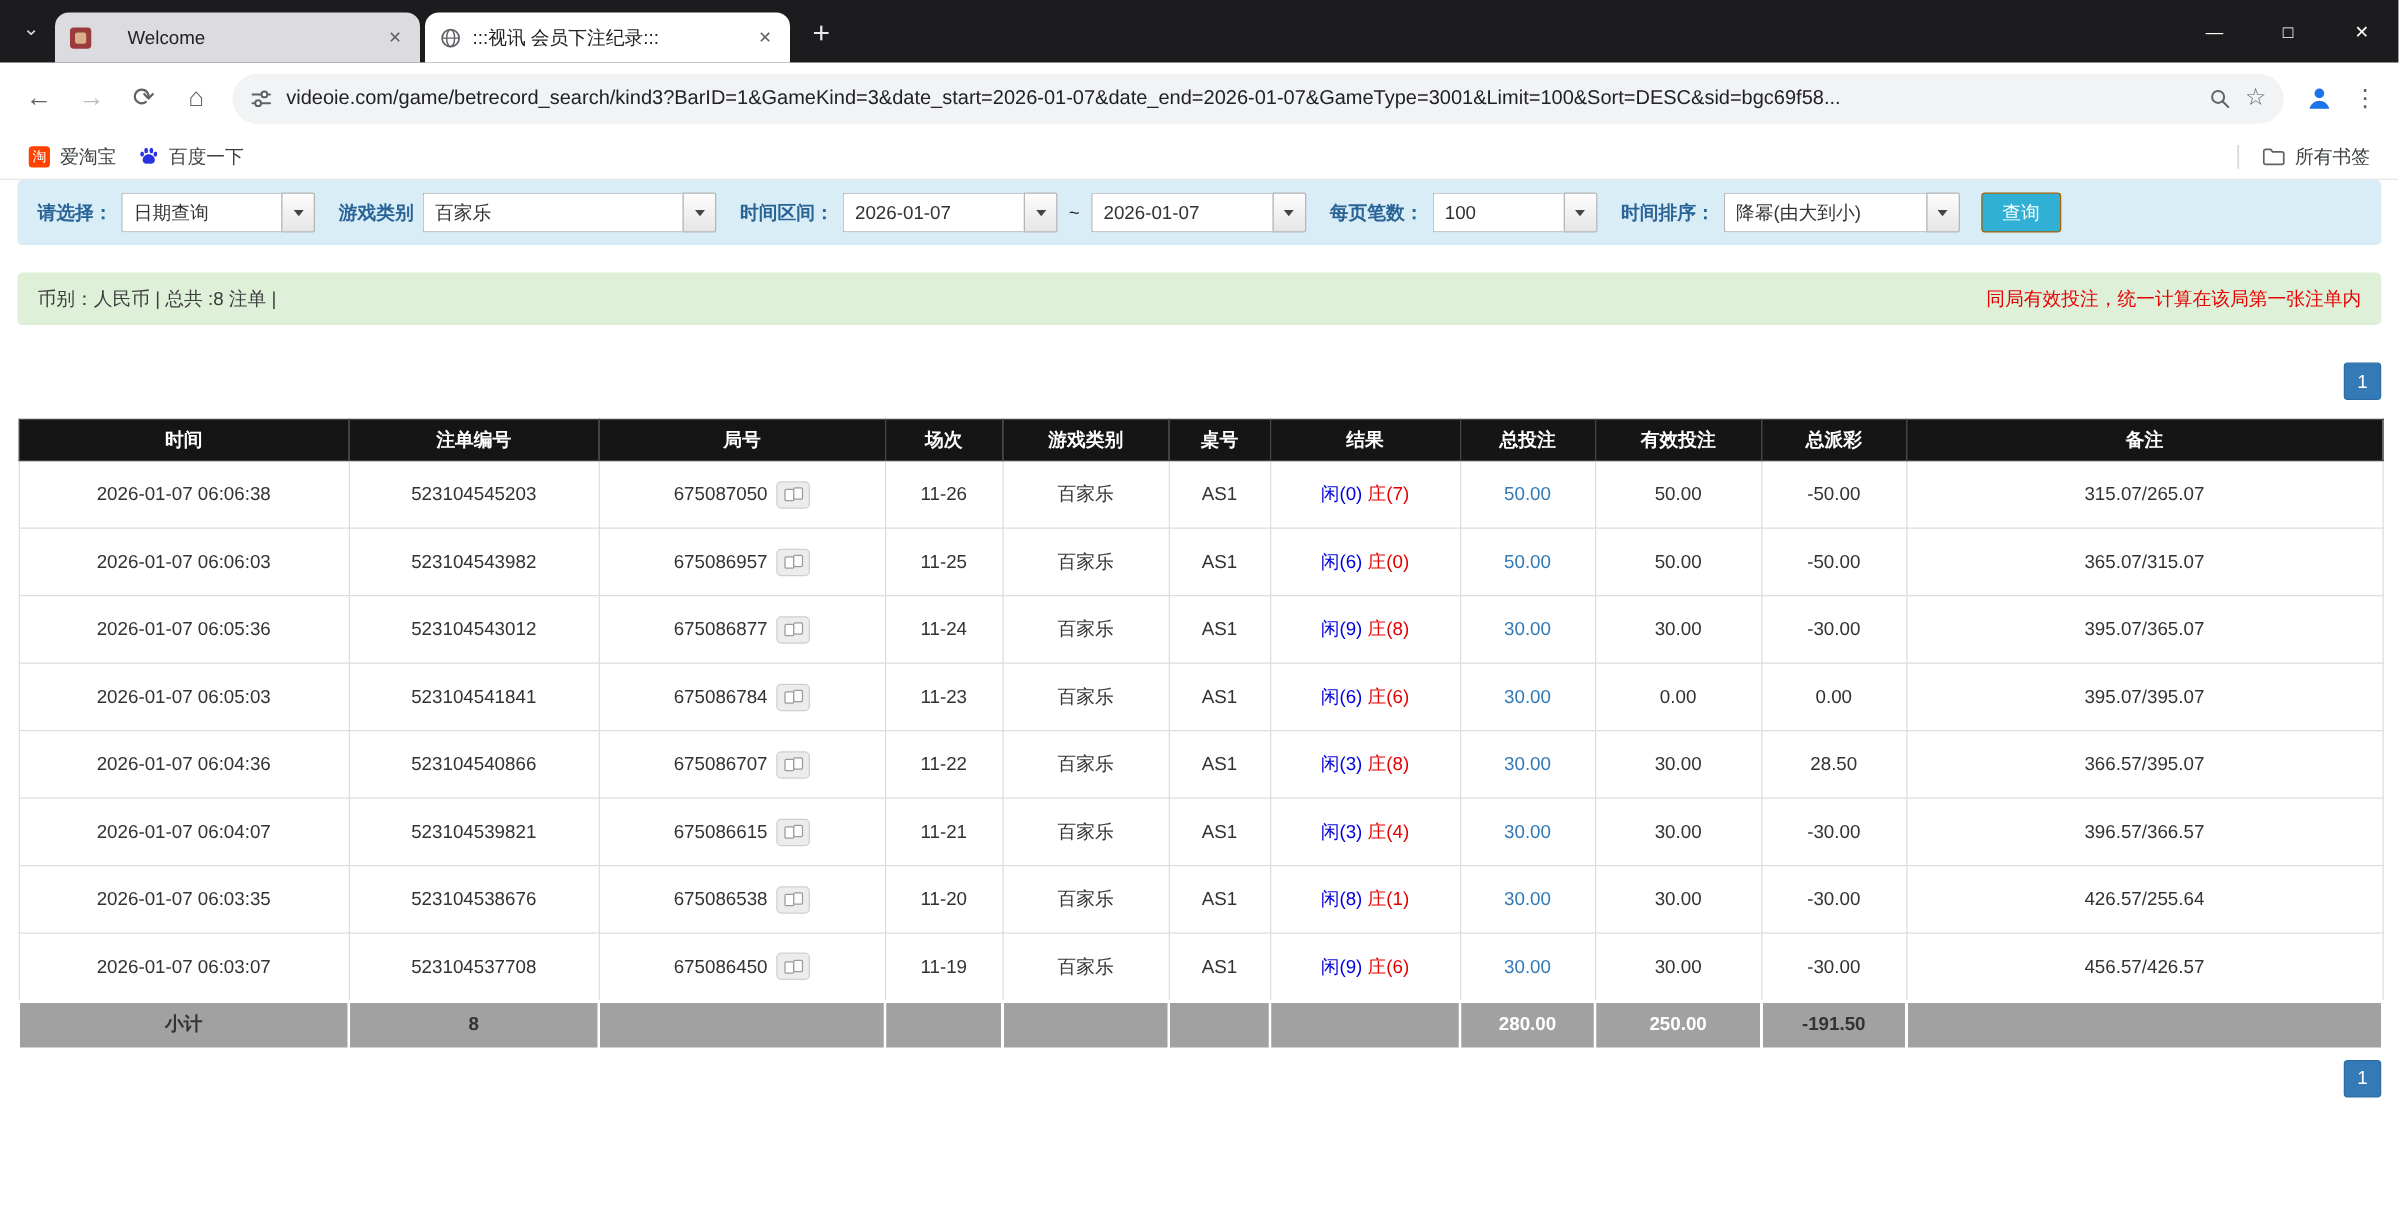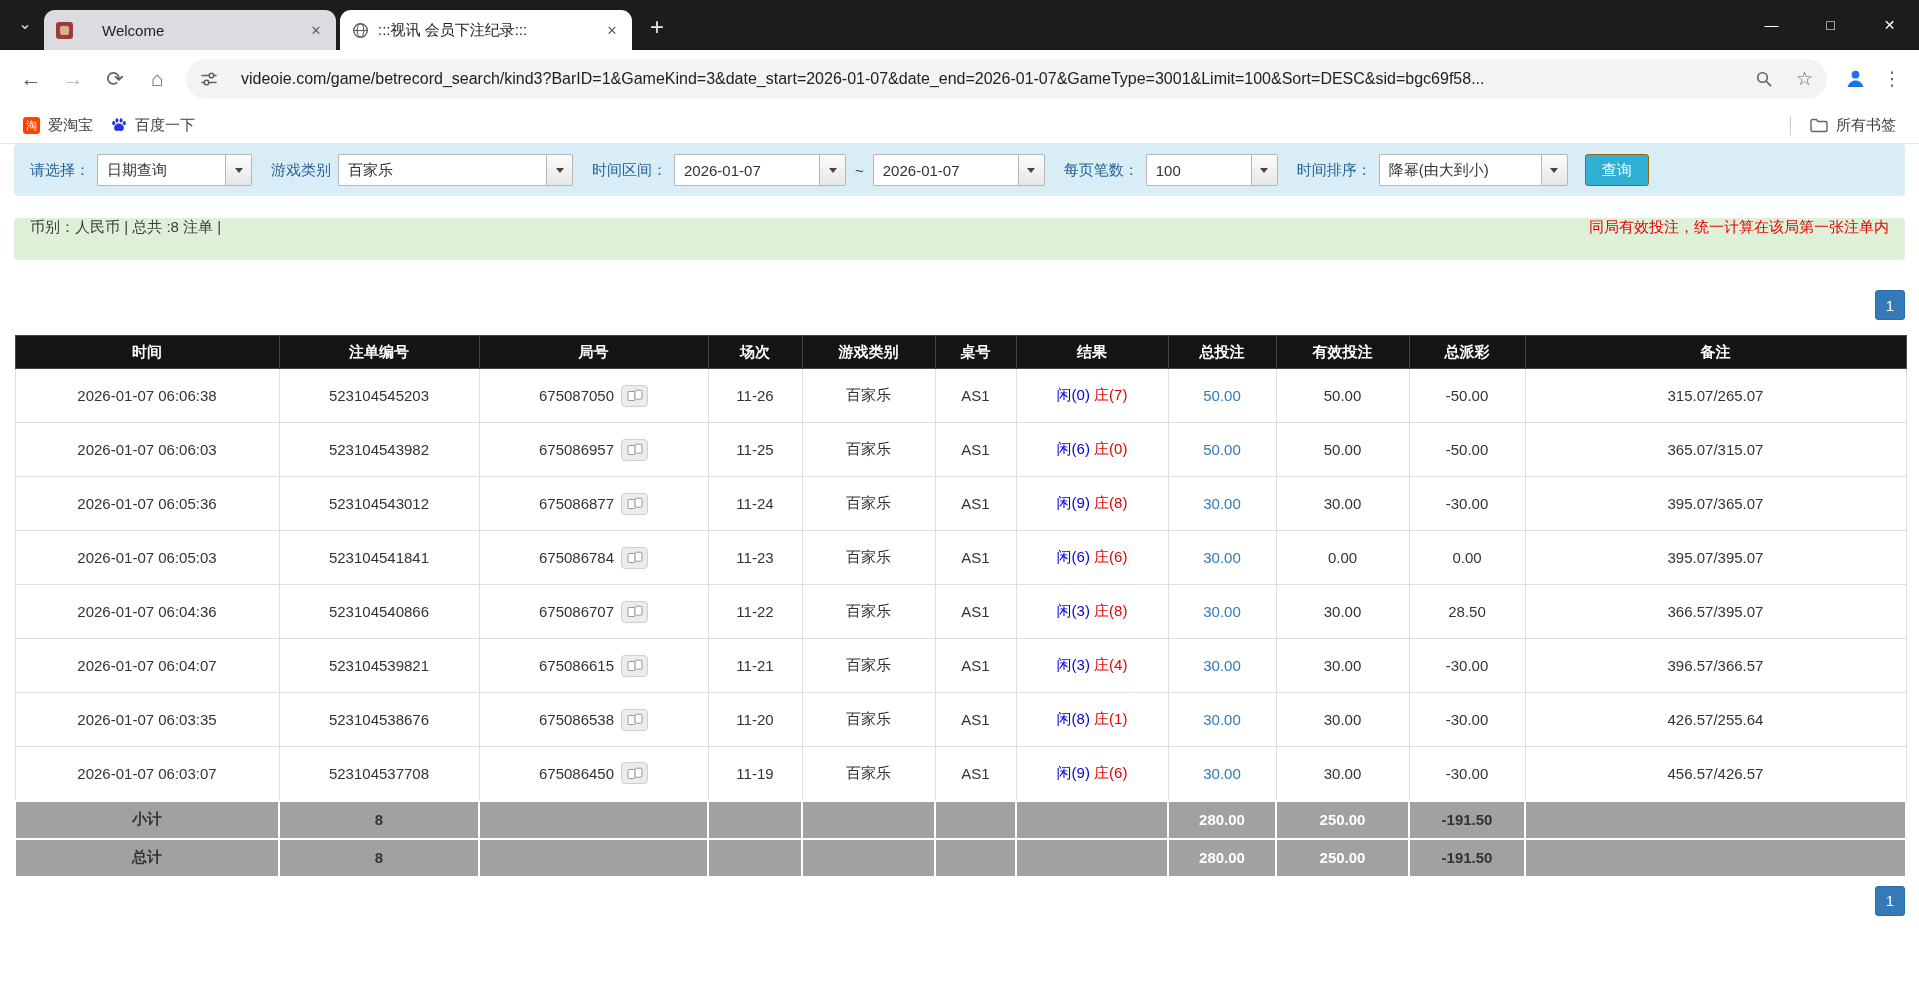--- a/index.html
+++ b/index.html
@@ -16,48 +16,48 @@
   .tab-close { color:#5f6368; font-size:13px; width:20px; height:20px; border-radius:50%; display:flex; align-items:center; justify-content:center; cursor:pointer; }
   .favicon { width:17px; height:17px; border-radius:3px; background:#9c3b3b; display:inline-flex; align-items:center; justify-content:center; flex:none; }
   .favicon .inner { width:9px; height:9px; border-radius:2px; background:#d8b08c; }
   .newtab-btn { background:none; border:none; color:#e8eaed; font-size:24px; line-height:1; margin:0 0 10px 8px; cursor:pointer; }
   .wincontrols { position:absolute; right:0; top:0; height:50px; display:flex; }
   .winbtn { width:59px; height:50px; display:flex; align-items:center; justify-content:center; color:#ffffff; font-size:14px; background:none; border:none; cursor:pointer; }
 
   .toolbar { height:57px; background:#fff; display:flex; align-items:center; padding:0 10px; }
   .navbtn { width:42px; height:42px; border:none; background:none; border-radius:50%; font-size:21px; color:#5f6368; display:flex; align-items:center; justify-content:center; cursor:pointer; flex:none; }
   .navbtn.disabled { color:#bdbdbd; }
-  .omnibox { flex:1; height:40px; background:#f1f3f4; border-radius:20px; display:flex; align-items:center; padding:0 14px; margin:16px 8px; gap:23px; min-width:0; cursor:text; }
+  .omnibox { flex:1; height:40px; background:#f1f3f4; border-radius:20px; display:flex; align-items:center; padding:0 14px; margin:16px 8px; gap:11px; min-width:0; cursor:text; }
   .url-text { flex:1; font-size:16px; color:#202124; white-space:nowrap; overflow:hidden; }
   .icon-btn { background:none; border:none; display:flex; align-items:center; justify-content:center; cursor:pointer; color:#5f6368; flex:none; }
   .star { font-size:19px; color:#5f6368; }
   .menu-dots { font-size:19px; color:#5f6368; width:34px; }
 
   .bookmarks { height:37px; background:#fff; border-bottom:1px solid #e5e5e5; display:flex; align-items:center; padding:0 14px; font-size:15px; color:#3c4043; }
   .bm-item { display:flex; align-items:center; gap:8px; padding:4px 9px; border-radius:8px; cursor:pointer; white-space:nowrap; }
   .bm-ico-taobao { width:17px; height:17px; border-radius:3px; background:#ff4200; color:#fff; font-size:11px; display:flex; align-items:center; justify-content:center; }
   .bm-spacer { flex:1; }
   .bm-divider { width:1px; height:19px; background:#c9c9c9; margin:0 10px; }
 
   
   .page { padding:0 14px; background:#fff; }
   .page-title { font-size:23px; font-weight:500; color:#222; margin:24px 0 20px 2px; }
 
   .filterbar { background:#d9edf7; border-radius:4px; height:52px; display:flex; align-items:center; padding:0 16px; gap:7px; }
-  .flabel { color:#2a6496; font-weight:normal; font-size:15px; white-space:nowrap; }
+  .flabel { color:#2a6496; font-weight:bold; font-size:15px; white-space:nowrap; }
   .flabel.ml { margin-left:12px; }
   .combo { display:flex; flex:none; }
   .combo-input { height:32px; border:1px solid #b6b6b6; border-right:none; padding:0 9px; font-size:15px; color:#333; background:#fff; border-radius:2px 0 0 2px; font-family:inherit; }
   .w120{width:128px}.w205{width:208px}.w140{width:145px}.w100{width:105px}.w160{width:162px}
   .combo-btn { height:32px; width:27px; border:1px solid #b6b6b6; background:linear-gradient(#fdfdfd,#e6e6e6); display:flex; align-items:center; justify-content:center; border-radius:0 2px 2px 0; cursor:pointer; }
   .caret { width:0; height:0; border-left:4px solid transparent; border-right:4px solid transparent; border-top:5px solid #444; }
   .tilde { color:#333; font-size:15px; margin:0 2px; }
   .search-btn { background:#31b0d5; color:#fff; border:1px solid #a16207; border-radius:3px; height:32px; padding:0 16px; font-size:15px; margin-left:10px; cursor:pointer; font-family:inherit; }
 
-  .summarybar { background:#dff0d8; border-radius:4px; height:42px; margin-top:22px; display:flex; justify-content:space-between; padding:0 16px; font-size:15px; }
+  .summarybar { background:#dff0d8; border-radius:4px; height:42px; margin-top:22px; display:flex; align-items:center; justify-content:space-between; padding:0 16px; font-size:15px; }
   .summary-left { color:#3c3c3c; }
   .summary-right { color:#e60000; }
 
   .pagerow { display:flex; justify-content:flex-end; }
   .pagerow.top { margin:30px 0 15px; }
   .pagerow.bottom { margin-top:8px; }
   .pagebtn { width:30px; height:30px; background:#337ab7; color:#fff; border:1px solid #2e6da4; border-radius:3px; font-size:15px; cursor:pointer; }
 
   table.records { width:100%; border-collapse:collapse; table-layout:fixed; font-size:15px; }
   .records th { background:#151515; color:#fff; font-weight:bold; height:33px; border:1px solid #454545; text-align:center; padding:0 8px; }
@@ -499,33 +499,20 @@
           <td></td>
             <td></td>
             <td></td>
           <td></td>
             <td></td>
           <td class="smoney">280.00</td>
           <td class="smoney">250.00</td>
           <td class="payout-auto neg">-191.50</td>
           <td></td>
         </tr>
-        <tr class="summary-row">
-          <td class="slabel">总计</td>
-          <td class="slabel">8</td>
-          <td></td>
-            <td></td>
-            <td></td>
-          <td></td>
-            <td></td>
-          <td class="smoney">280.00</td>
-          <td class="smoney">250.00</td>
-          <td class="payout-auto neg">-191.50</td>
-          <td></td>
-        </tr>
       </tfoot>
     </table>
 
     <div class="pagerow bottom">
       <button class="pagebtn">1</button>
     </div>
 
   </div>
 </div>
 

